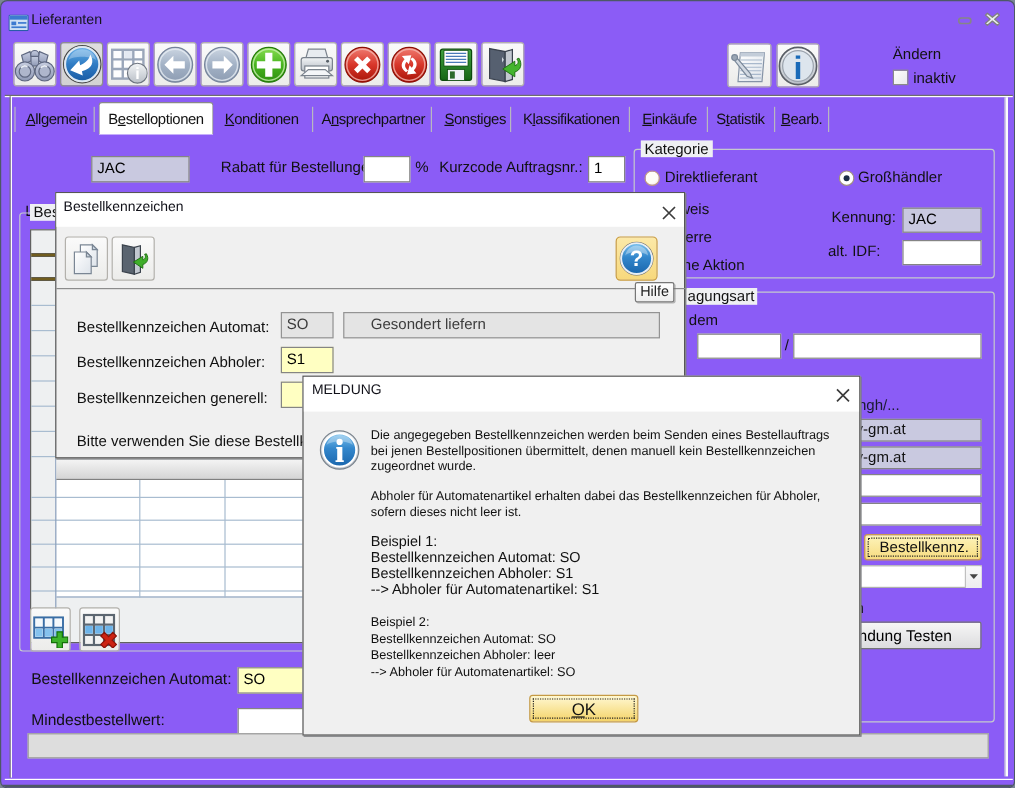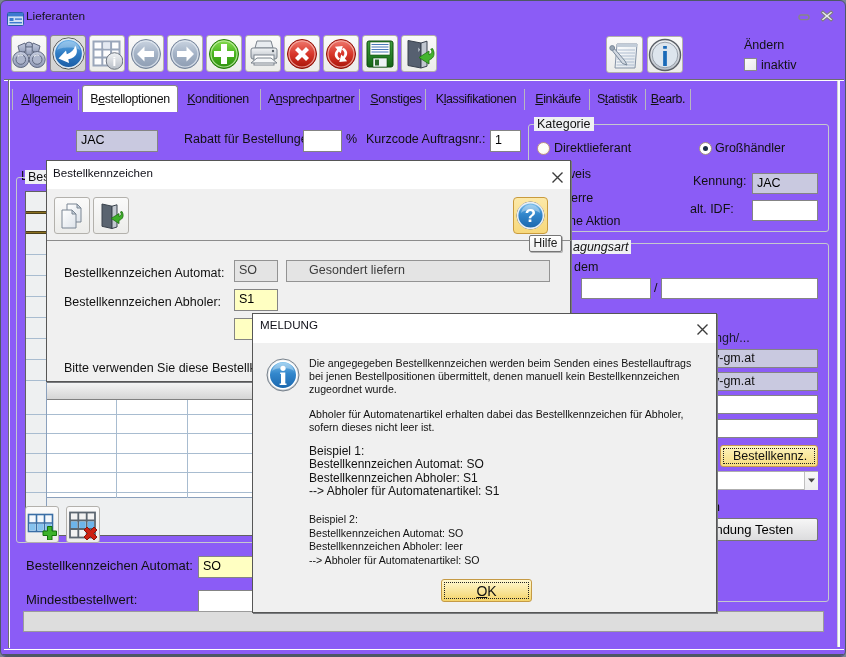--- a/index.html
+++ b/index.html
@@ -250,21 +250,21 @@
 
 <div class="lbl" style="left:565px;top:166px;">weis</div>
 <div class="lbl" style="left:570px;top:190px;">erre</div>
 <div class="lbl" style="left:568px;top:213px;">ne Aktion</div>
 <div class="lbl" style="left:692px;top:173px;">Kennung:</div>
 <div class="fld lav" style="left:751px;top:172px;width:66px;height:21px;">JAC</div>
 <div class="lbl" style="left:689px;top:201px;">alt. IDF:</div>
 <div class="fld" style="left:751px;top:199px;width:66px;height:21px;"></div>
 
 <div class="grp" style="left:527px;top:242px;width:301px;height:359px;"></div>
-<div class="lbl" style="left:570px;top:239px;background:#eff0f3;padding:0 2px;font-style:italic;">agungsart</div>
+<div class="lbl" style="left:570px;top:239px;background:#eff0f3;padding:0 2px;">agungsart</div>
 <div class="lbl" style="left:573px;top:259px;">dem</div>
 <div class="fld" style="left:580px;top:277px;width:70px;height:21px;"></div>
 <div class="lbl" style="left:653px;top:280px;">/</div>
 <div class="fld" style="left:660px;top:277px;width:157px;height:21px;"></div>
 <div class="lbl" style="left:714px;top:330px;color:#1a1a30;">ngh/...</div>
 <div class="fld lav" style="left:580px;top:348px;width:237px;height:19px;font-size:12.5px;padding:1px 3px;"></div>
 <div class="lbl" style="left:712px;top:350px;">y-gm.at</div>
 <div class="fld lav" style="left:580px;top:371px;width:237px;height:19px;"></div>
 <div class="lbl" style="left:712px;top:373px;">y-gm.at</div>
 <div class="fld" style="left:580px;top:394px;width:237px;height:19px;"></div>
@@ -373,20 +373,21 @@
    <text x="14.5" y="21" font-size="18.5" font-weight="bold" fill="#fff" text-anchor="middle" font-family="Liberation Sans,sans-serif">?</text>
   </svg>
  </div>
  <div class="ab" style="left:0;top:79px;width:525px;height:1px;background:#8c8c8c;"></div>
 
  <div class="lbl" style="left:17px;top:105px;">Bestellkennzeichen Automat:</div>
  <div class="fld gray" style="left:187px;top:99px;width:44px;height:22px;">SO</div>
  <div class="fld gray" style="left:239px;top:99px;width:264px;height:22px;padding-left:22px;">Gesondert liefern</div>
  <div class="lbl" style="left:17px;top:134px;">Bestellkennzeichen Abholer:</div>
  <div class="fld yel" style="left:187px;top:128px;width:44px;height:22px;">S1</div>
+ <div class="lbl" style="left:17px;top:164px;">Bestellkennzeichen generell:</div>
  <div class="fld yel" style="left:187px;top:157px;width:44px;height:22px;"></div>
  <div class="lbl" style="left:17px;top:200px;">Bitte verwenden Sie diese Bestellkennzeichen</div>
 
  <div class="ab" style="left:482px;top:74px;width:33px;height:17px;background:linear-gradient(#ffffff,#eeeeee);border:1px solid #767676;border-radius:2px;font-size:12px;text-align:center;color:#222;box-shadow:1px 1px 0 rgba(120,120,120,0.5);">Hilfe</div>
 </div>
 
 <div id="dlg2" class="dlg" style="left:251px;top:312px;width:465px;height:300px;overflow:hidden;box-shadow:1px 1px 0 #797b7e;">
  <div class="dtitle" style="height:29px;"></div>
  <div class="lbl" style="left:7px;top:4px;font-size:11.6px;color:#101018;">MELDUNG</div>
  <svg class="ab" style="left:443px;top:9px" width="13" height="13" viewBox="0 0 13 13">

